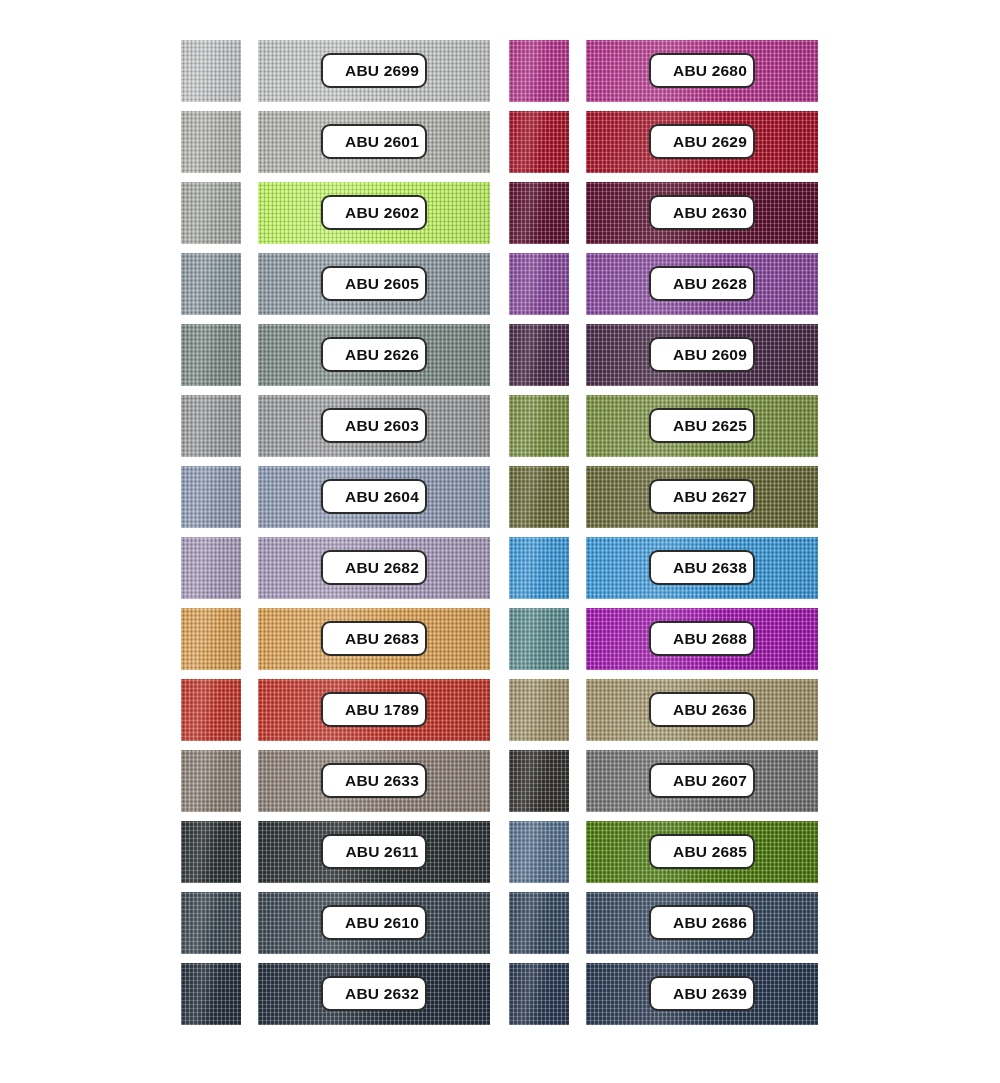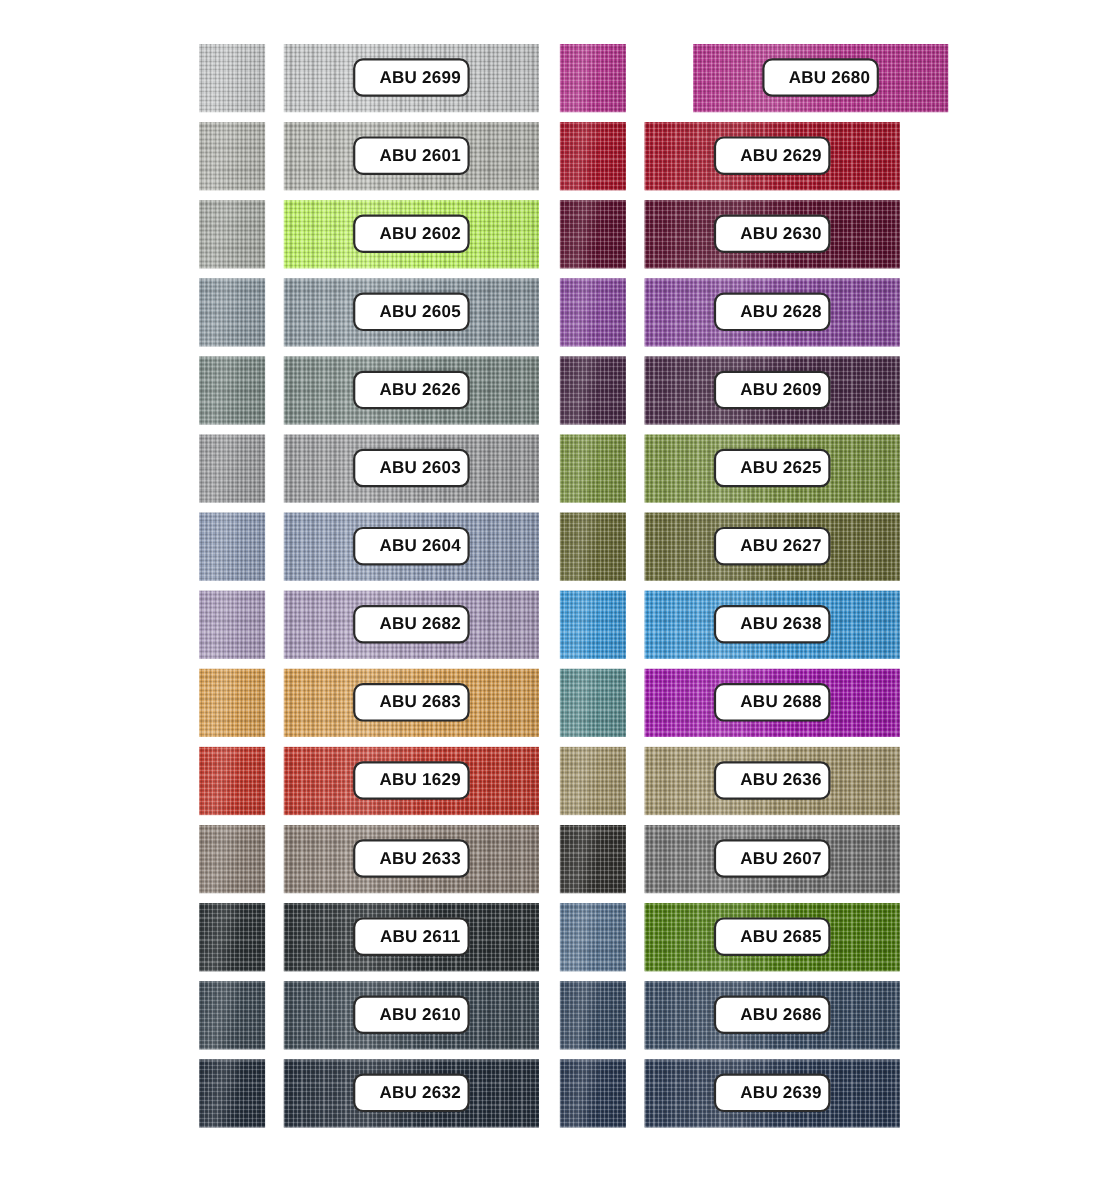--- a/index.html
+++ b/index.html
@@ -236,21 +236,21 @@
       </div>
       <div class="swatch-row" style="top: 679px;">
         <div class="chip" style="background-color: rgb(195, 58, 46);">
           <div class="weave"></div>
           <div class="sheen"></div>
         </div>
         <div class="strip" style="background-color: rgb(195, 58, 46);">
           <div class="weave"></div>
           <div class="sheen"></div>
           <div class="label">
-            <span class="label-text">ABU 1629</span>
+            <span class="label-text">ABU 1789</span>
           </div>
         </div>
       </div>
       <div class="swatch-row" style="top: 750px;">
         <div class="chip" style="background-color: rgb(141, 129, 119);">
           <div class="weave"></div>
           <div class="sheen"></div>
         </div>
         <div class="strip" style="background-color: rgb(141, 129, 119);">
           <div class="weave"></div>
@@ -299,21 +299,21 @@
           </div>
         </div>
       </div>
     </div>
   <div class="swatch-column right">
       <div class="swatch-row" style="top: 40px;">
         <div class="chip" style="background-color: rgb(181, 57, 143);">
           <div class="weave"></div>
           <div class="sheen"></div>
         </div>
-        <div class="strip" style="background-color: rgb(181, 57, 143); margin-left: 44px;">
+        <div class="strip" style="background-color: rgb(181, 57, 143);">
           <div class="weave"></div>
           <div class="sheen"></div>
           <div class="label">
             <span class="label-text">ABU 2680</span>
           </div>
         </div>
       </div>
       <div class="swatch-row" style="top: 111px;">
         <div class="chip" style="background-color: rgb(168, 21, 42);">
           <div class="weave"></div>

